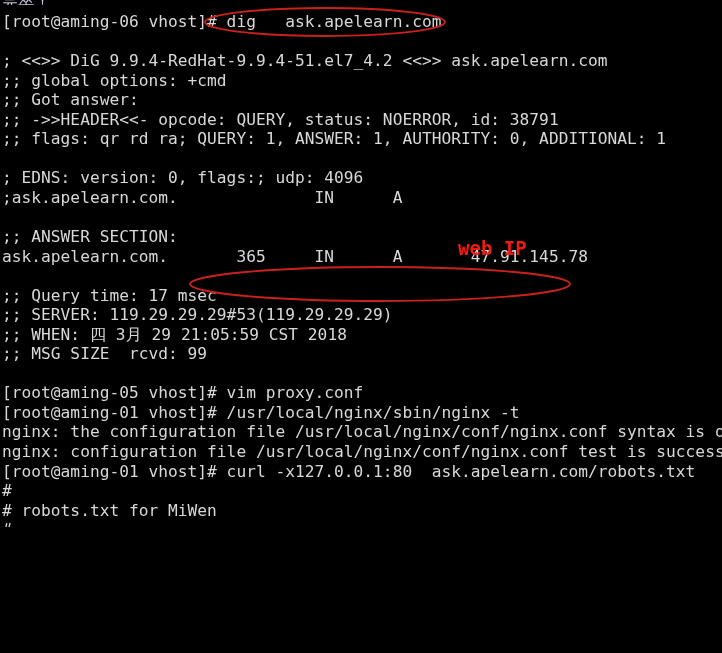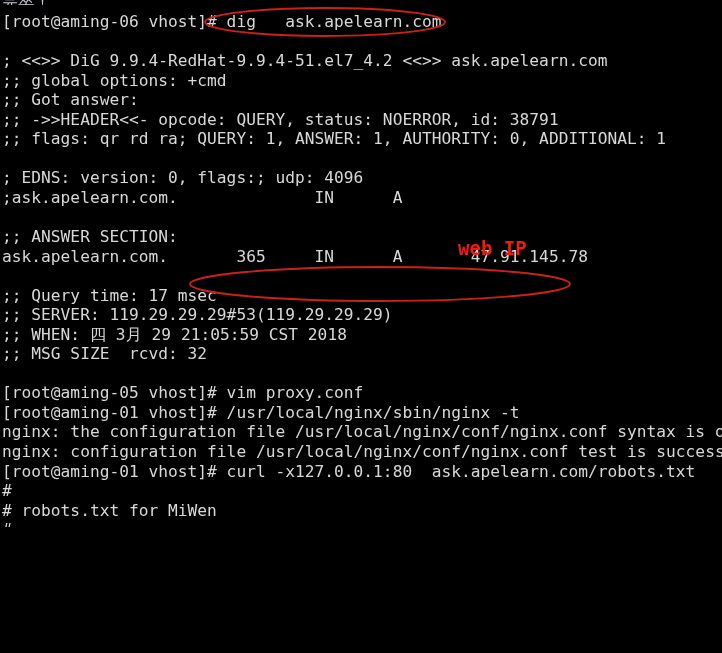--- a/index.html
+++ b/index.html
@@ -84,21 +84,21 @@
     <span class="line blank"></span>
     <span class="line">; EDNS: version: 0, flags:; udp: 4096</span>
     <span class="line">;ask.apelearn.com.              IN      A</span>
     <span class="line blank"></span>
     <span class="line">;; ANSWER SECTION:</span>
     <span class="line">ask.apelearn.com.       365     IN      A       47.91.145.78</span>
     <span class="line blank"></span>
     <span class="line">;; Query time: 17 msec</span>
     <span class="line">;; SERVER: 119.29.29.29#53(119.29.29.29)</span>
     <span class="line">;; WHEN: 四 3月 29 21:05:59 CST 2018</span>
-    <span class="line">;; MSG SIZE  rcvd: 32</span>
+    <span class="line">;; MSG SIZE  rcvd: 99</span>
     <span class="line blank"></span>
     <span class="line">[root@aming-05 vhost]# vim proxy.conf</span>
     <span class="line">[root@aming-01 vhost]# /usr/local/nginx/sbin/nginx -t</span>
     <span class="line">nginx: the configuration file /usr/local/nginx/conf/nginx.conf syntax is ok</span>
     <span class="line">nginx: configuration file /usr/local/nginx/conf/nginx.conf test is successful</span>
     <span class="line">[root@aming-01 vhost]# curl -x127.0.0.1:80  ask.apelearn.com/robots.txt</span>
     <span class="line">#</span>
     <span class="line"># robots.txt for MiWen</span>
     <span class="line">#</span>
     <span class="line blank"></span>

